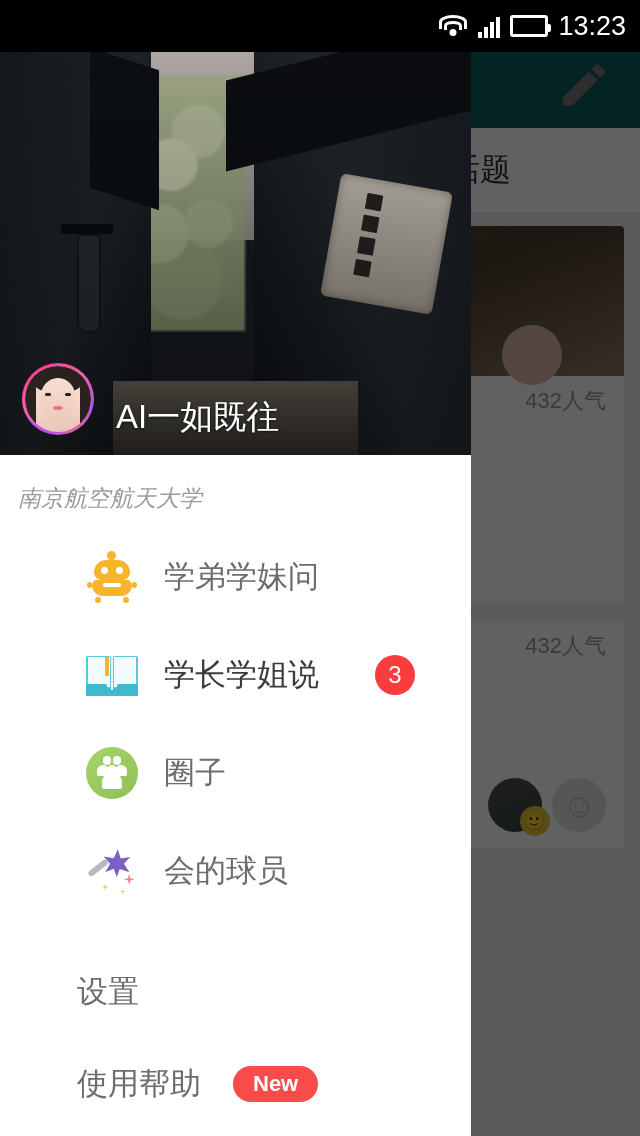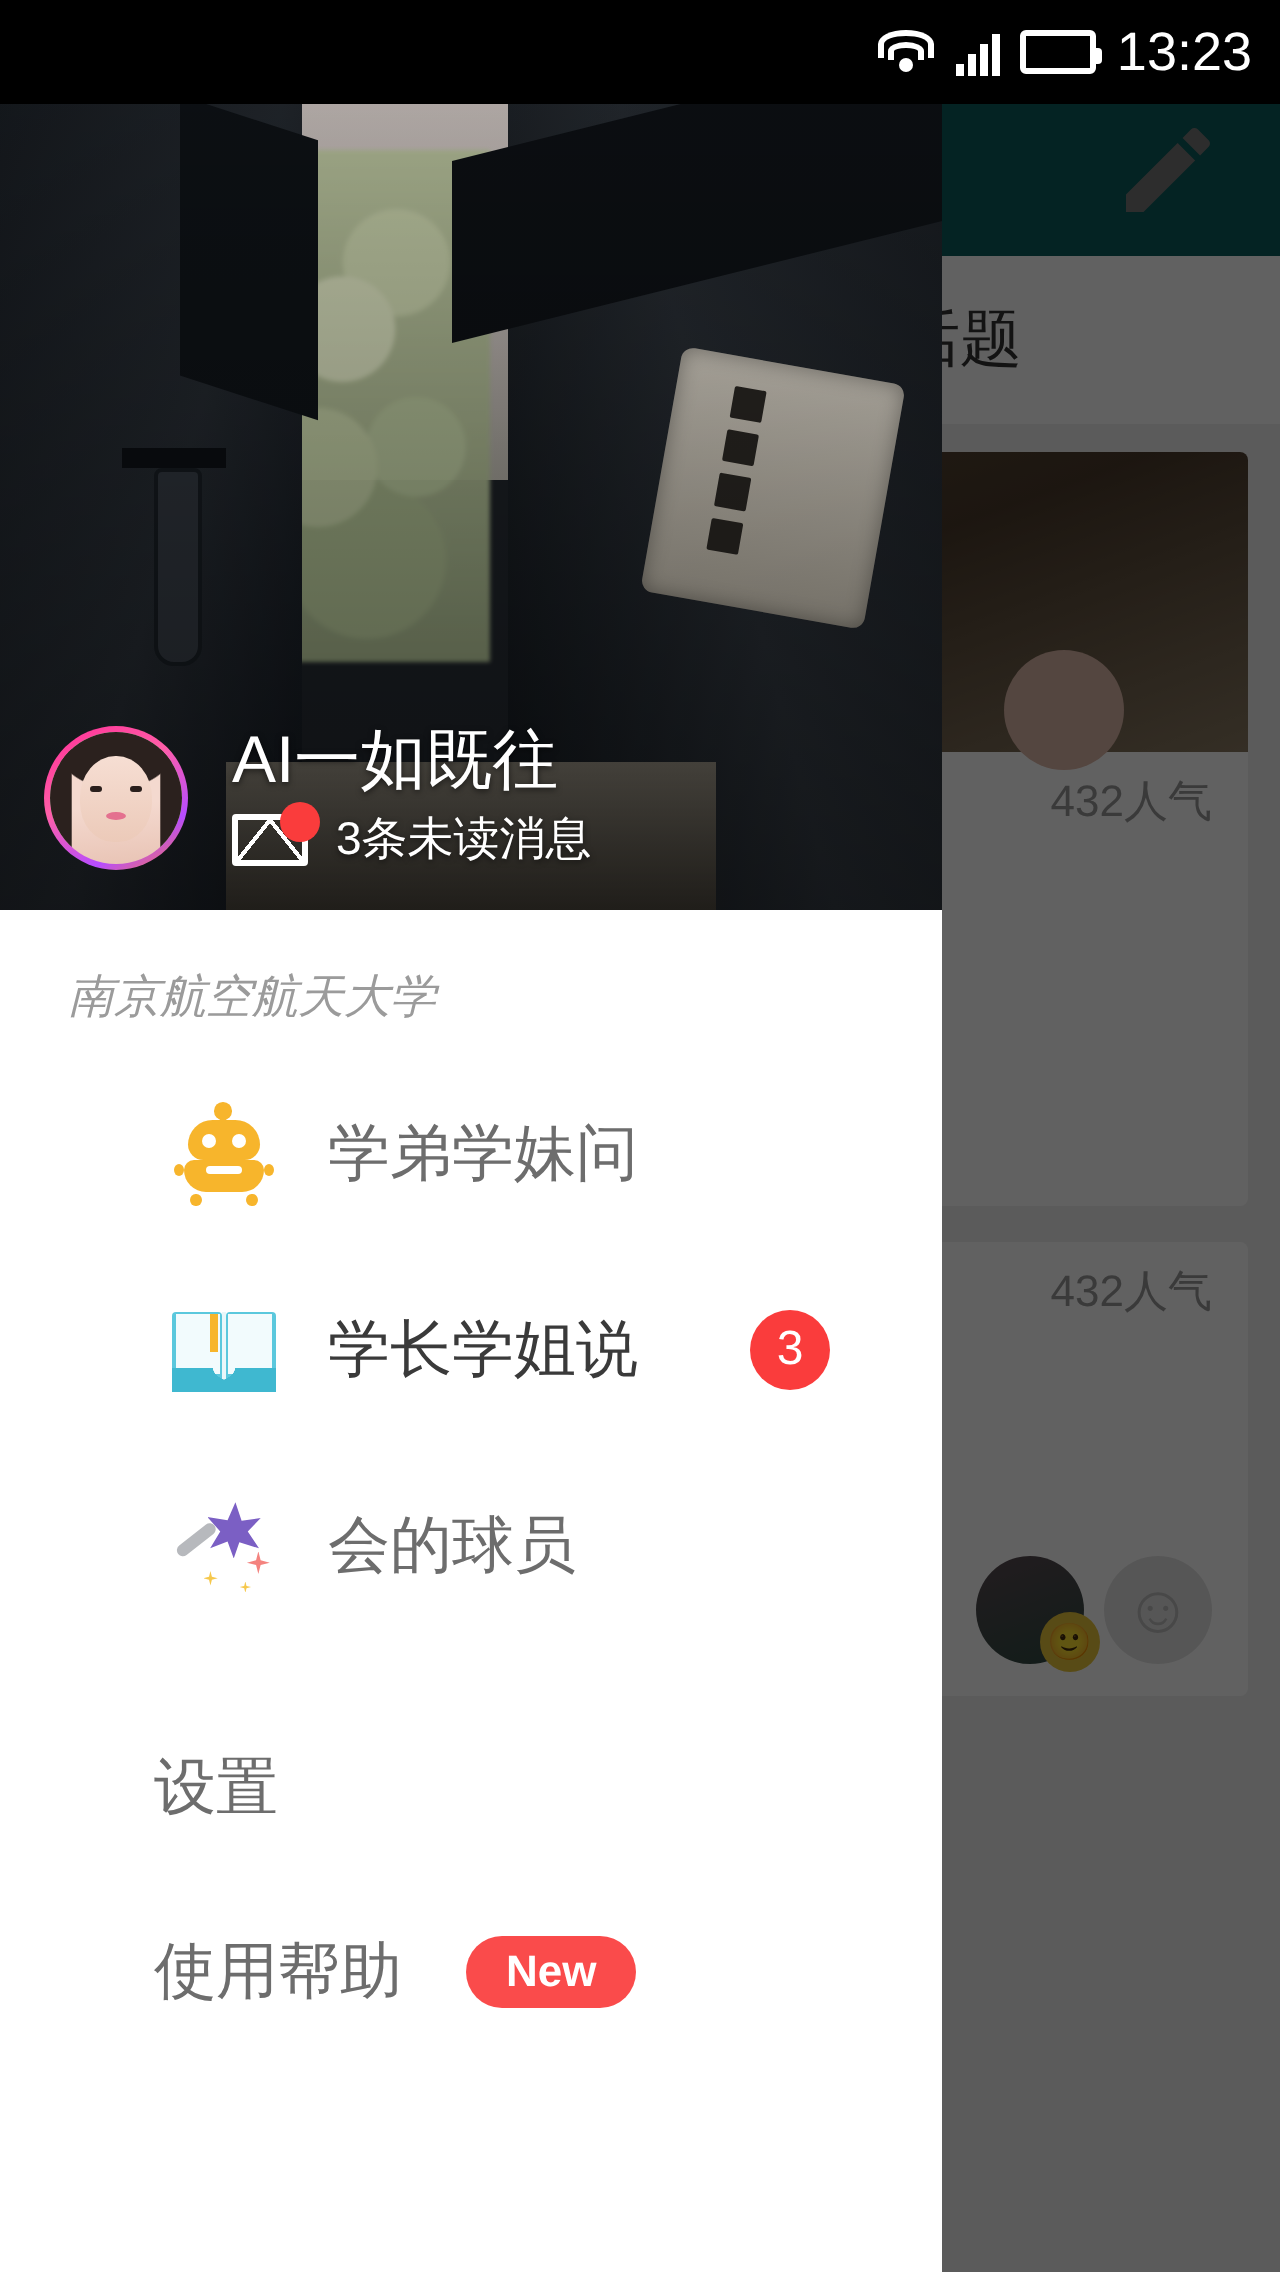--- a/index.html
+++ b/index.html
@@ -105,21 +105,21 @@
   #uname { color:#fff; font-size:33px; line-height:1.1; text-shadow:0 1px 3px rgba(0,0,0,.6); }
   #msgline { display:flex; align-items:center; gap:14px; }
   .env { width:38px; height:26px; border:3px solid #fff; border-radius:2px; position:relative; flex:0 0 auto; }
   .env:before { content:""; position:absolute; left:0; top:0; width:100%; height:100%;
       background:linear-gradient(to bottom right,transparent 46%,#fff 46% 54%,transparent 54%),
                  linear-gradient(to bottom left,transparent 46%,#fff 46% 54%,transparent 54%);
       background-size:50% 100%; background-position:left top,right top; background-repeat:no-repeat; }
   .env .dot { position:absolute; right:-9px; top:-9px; width:20px; height:20px; border-radius:50%; background:#fa3c3c; }
   #msgtext { color:#fff; font-size:23px; text-shadow:0 1px 3px rgba(0,0,0,.6); }
 
-  #school { font-size:23px; color:#9b9b9b; font-style:italic; padding:28px 0 0 34px; }
+  #school { font-size:23px; color:#9b9b9b; font-style:italic; padding:28px 0 0 18px; }
 
   .menu { padding-top:14px;text-align:right; }
   .mrow { display:flex; align-items:center; height:98px; padding-left:86px; }
   .mico { width:52px; height:52px; flex:0 0 auto; position:relative; margin-right:26px; }
   .mlabel { font-size:31px; color:#6d6d6d; }
   .mrow.active .mlabel { color:#3a3a3a; font-weight:normal; }
   .count-badge { width:40px; height:40px; border-radius:50%; background:#fa3c3c; color:#fff;
       font-size:24px; display:flex; align-items:center; justify-content:center; margin-left:56px; }
 
   
@@ -278,26 +278,20 @@
           <div id="avatar">
             <span class="hair"></span>
             <span class="face"></span>
             <span class="eye l"></span>
             <span class="eye r"></span>
             <span class="lips"></span>
           </div>
         </div>
         <div class="prof-txt">
           <div id="uname">AI一如既往</div>
-          <div id="msgline">
-            <span class="env">
-                <span class="dot"></span>
-              </span>
-            <span id="msgtext">3条未读消息</span>
-          </div>
         </div>
       </div>
     </div>
 
     <div id="school">南京航空航天大学</div>
 
     <div class="menu">
 
       <div class="mrow">
         <span class="mico ico-robot">
@@ -323,20 +317,32 @@
           <span class="page l"></span>
             <span class="page r"></span>
           <span class="spine"></span>
             <span class="mark"></span>
             <span class="base"></span>
         </span>
         <span class="mlabel">学长学姐说</span>
         <span class="count-badge">3</span>
       </div>
 
+      <div class="mrow">
+        <span class="mico ico-group">
+          <span class="circ"></span>
+          <span class="p ph" style="left:32%;top:18%;width:16%;height:16%;"></span>
+          <span class="p ph" style="right:32%;top:18%;width:16%;height:16%;"></span>
+          <span class="p pb" style="left:22%;top:34%;width:22%;height:22%;"></span>
+          <span class="p pb" style="right:22%;top:34%;width:22%;height:22%;"></span>
+          <span class="p ph" style="left:40%;top:34%;width:20%;height:20%;"></span>
+          <span class="p pb" style="left:30%;top:52%;width:40%;height:28%;"></span>
+        </span>
+        <span class="mlabel">圈子</span>
+      </div>
 
       <div class="mrow">
         <span class="mico ico-wand">
           <span class="stick"></span>
             <span class="star"></span>
           <span class="sp1"></span>
             <span class="sp2"></span>
             <span class="sp3"></span>
         </span>
         <span class="mlabel">会的球员</span>

